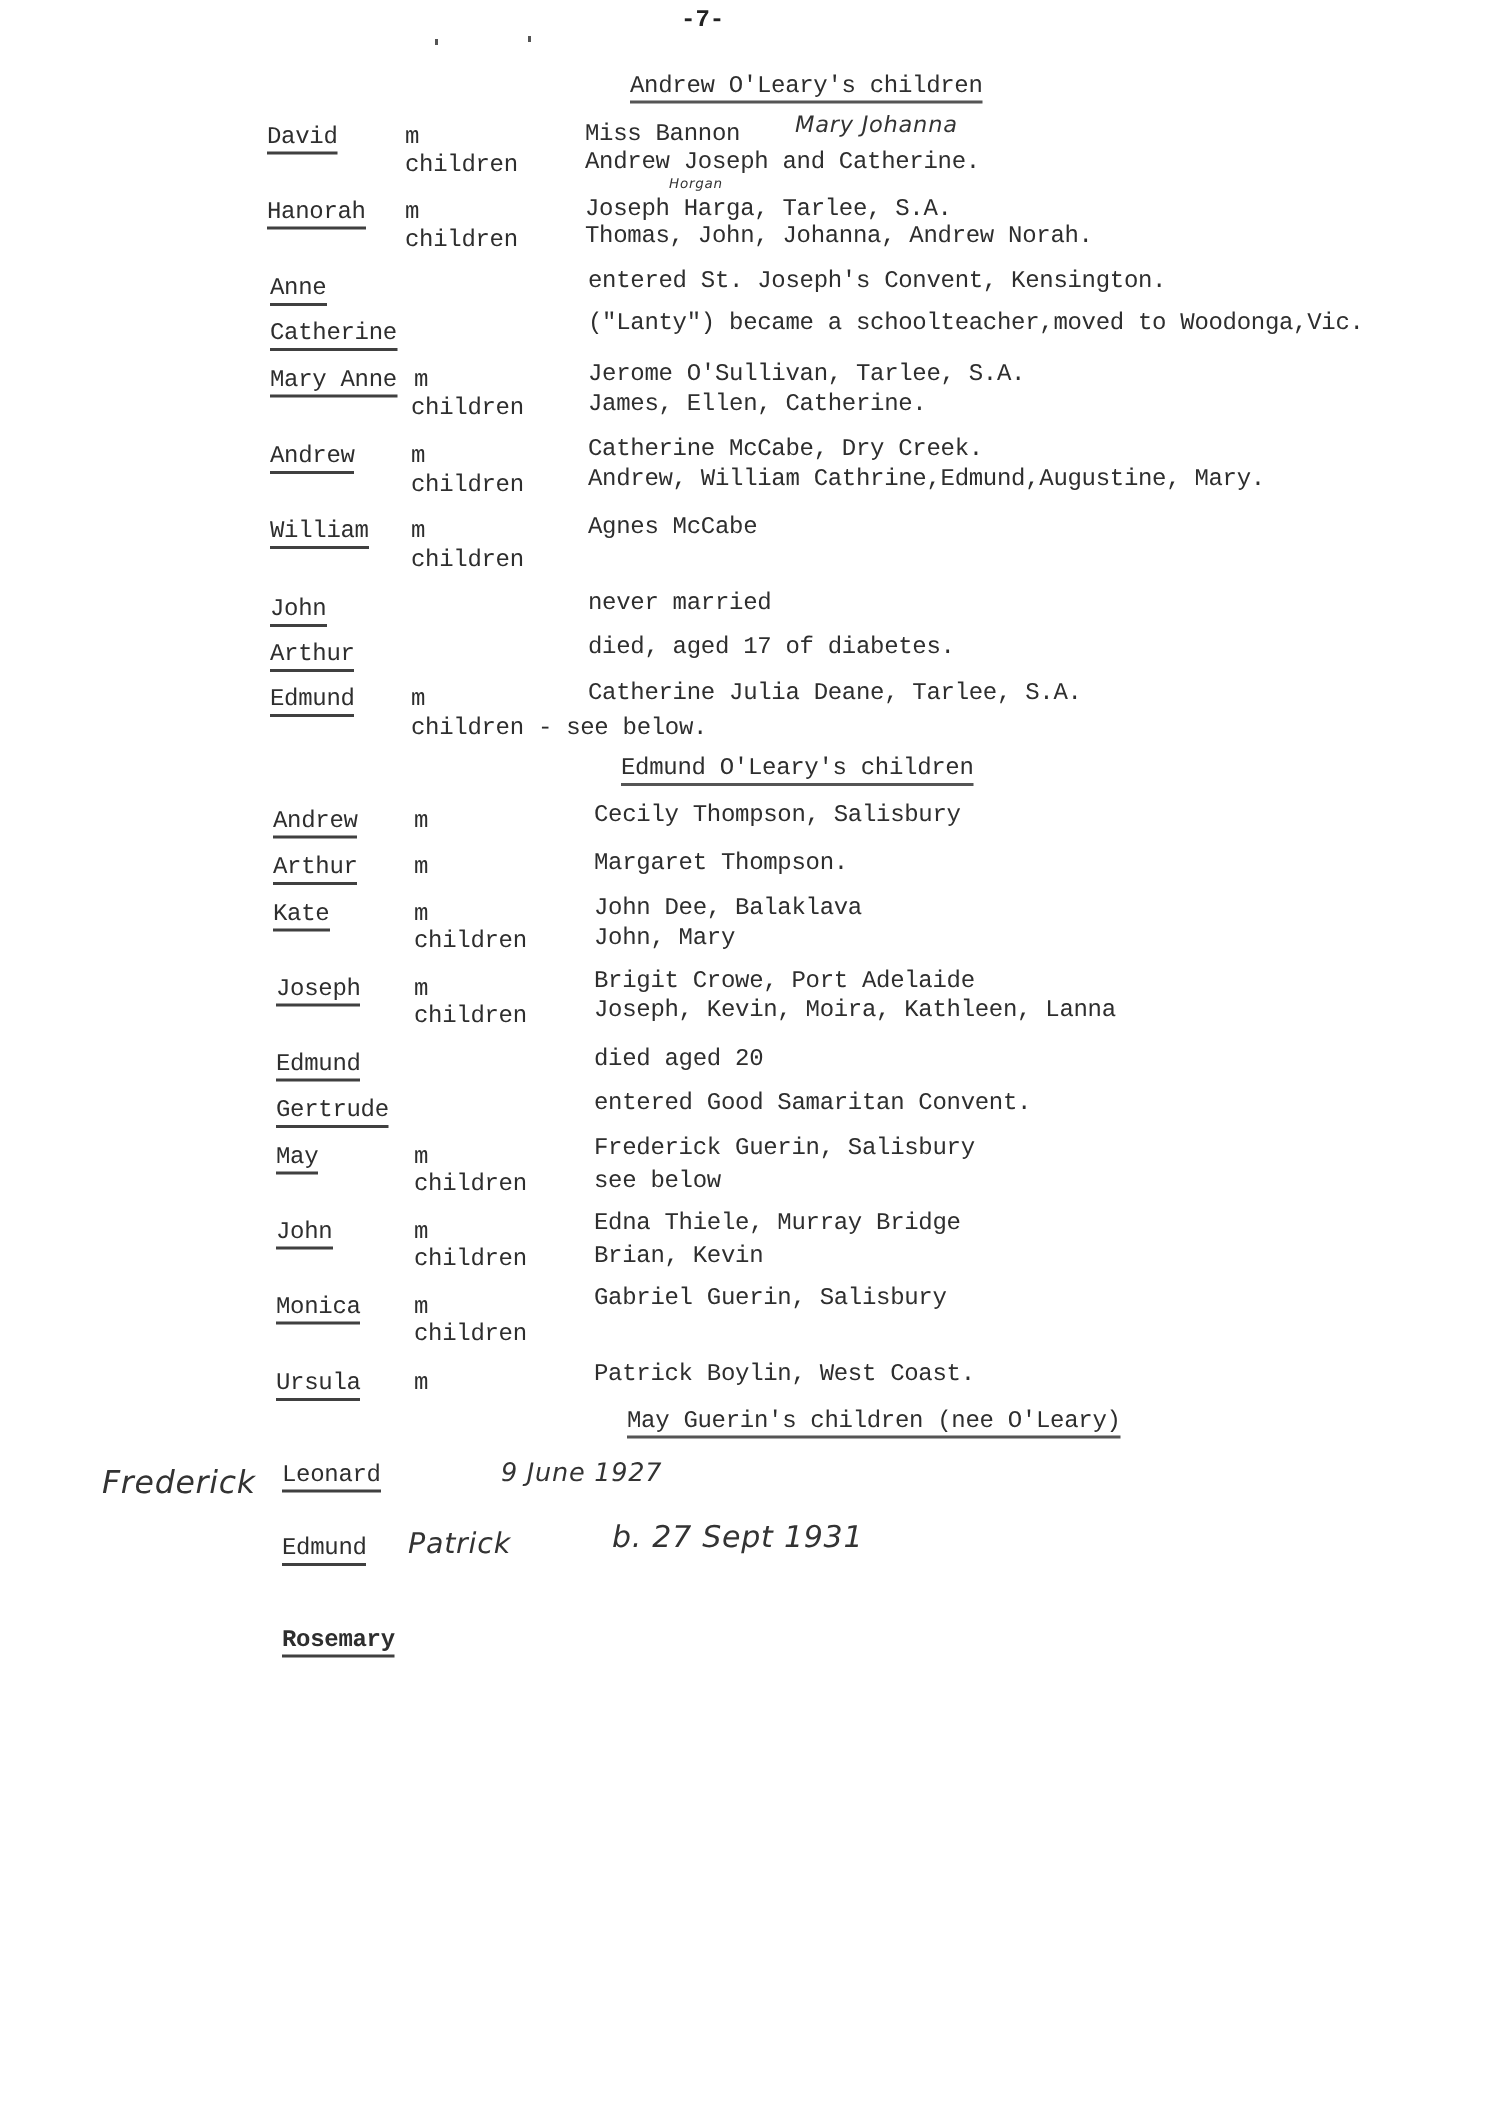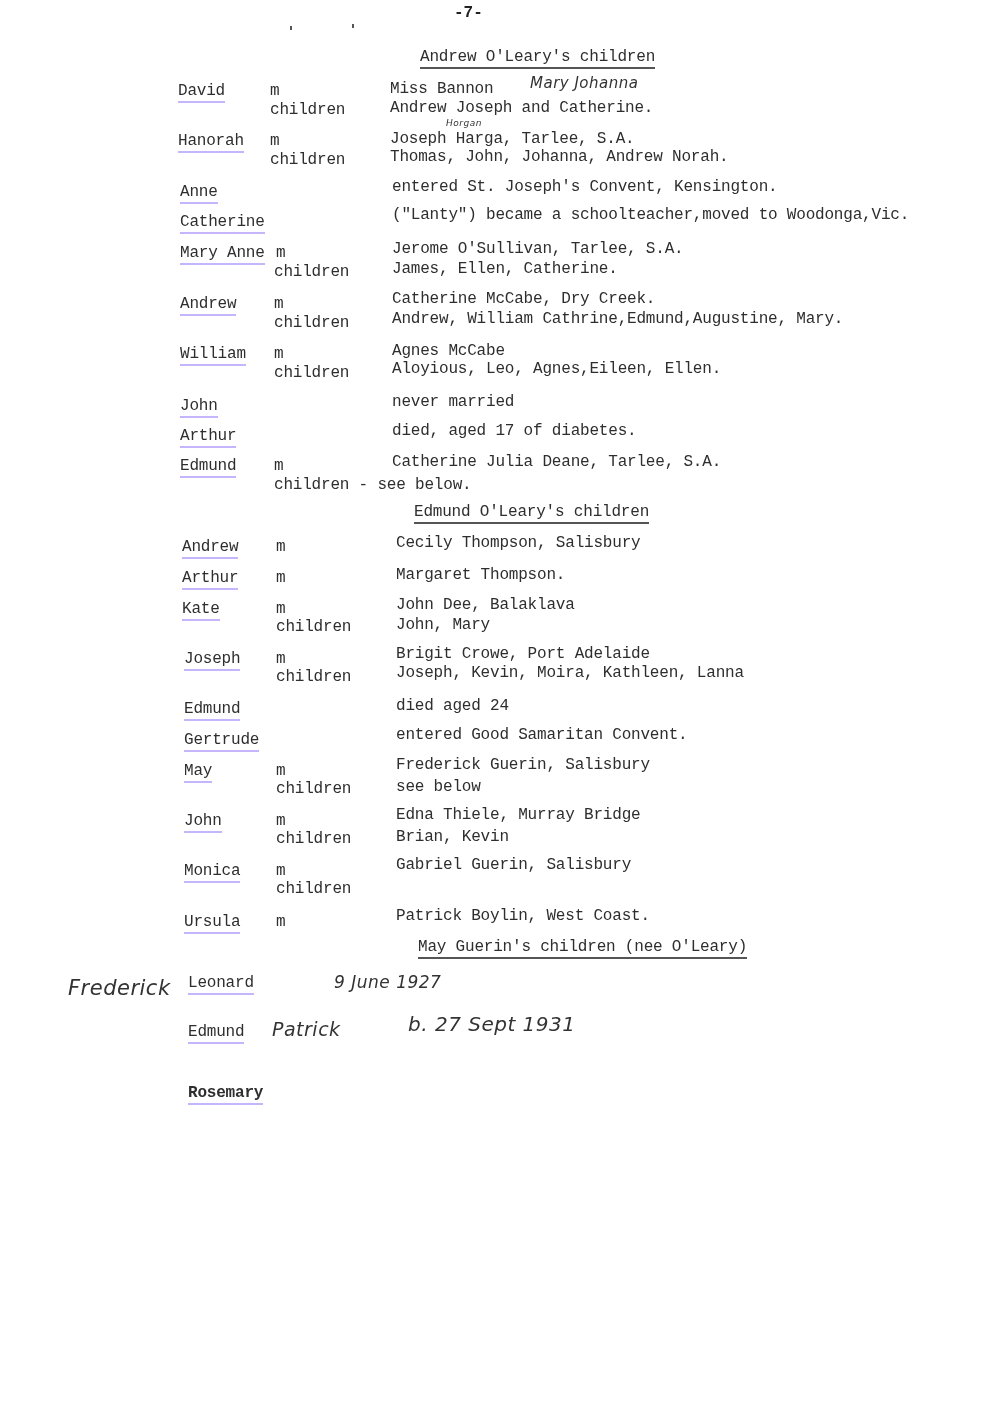--- a/index.html
+++ b/index.html
@@ -1,19 +1,19 @@
 <!DOCTYPE html>
 <html><head>
   <meta charset="utf-8">
   <style>
     html, body { margin: 0; padding: 0; background: #ffffff; }
     body { width: 1000px; height: 1413px; position: relative; overflow: hidden; }
     .page { position: absolute; left: 0; top: 0; width: 1000px; height: 1413px; background: #ffffff; }
     .t { position: absolute; font-family: "Liberation Mono", "DejaVu Sans Mono", monospace; font-size: 16px; color: #2e2e2e; white-space: nowrap; line-height: 18px; letter-spacing: -0.2px; }
-    .name { border-bottom: 2px solid #c4b5fd; padding-bottom: 1px; }
+    .name { border-bottom: 2px solid #404040; padding-bottom: 1px; }
     .head { border-bottom: 2px solid #555; padding-bottom: 1px; }
     .hw { position: absolute; font-family: "DejaVu Sans", sans-serif; color: #333; white-space: nowrap; font-style: italic; letter-spacing: 0.5px; }
     .pagenum { position: absolute; left: 454px; top: 4px; font-family: "Liberation Mono", monospace; font-size: 16px; font-weight: bold; color: #222; }
     .speck { position: absolute; width: 2px; height: 4px; background: #555; }
   </style>
 </head>
 <body>
 
 <div class="page">
 
@@ -52,21 +52,20 @@
   <div class="t name" style="left:180px;top:295px;">Andrew</div>
   <div class="t" style="left:274px;top:295px;">m</div>
   <div class="t" style="left:392px;top:290px;">Catherine McCabe, Dry Creek.</div>
   <div class="t" style="left:274px;top:314px;">children</div>
   <div class="t" style="left:392px;top:310px;">Andrew, William Cathrine,Edmund,Augustine, Mary.</div>
 
   <div class="t name" style="left:180px;top:345px;">William</div>
   <div class="t" style="left:274px;top:345px;">m</div>
   <div class="t" style="left:392px;top:342px;">Agnes McCabe</div>
   <div class="t" style="left:274px;top:364px;">children</div>
-  <div class="t" style="left:392px;top:360px;">Aloyious, Leo, Agnes,Eileen, Ellen.</div>
 
   <div class="t name" style="left:180px;top:397px;">John</div>
   <div class="t" style="left:392px;top:393px;">never married</div>
 
   <div class="t name" style="left:180px;top:427px;">Arthur</div>
   <div class="t" style="left:392px;top:422px;">died, aged 17 of diabetes.</div>
 
   <div class="t name" style="left:180px;top:457px;">Edmund</div>
   <div class="t" style="left:274px;top:457px;">m</div>
   <div class="t" style="left:392px;top:453px;">Catherine Julia Deane, Tarlee, S.A.</div>
@@ -88,21 +87,21 @@
   <div class="t" style="left:276px;top:618px;">children</div>
   <div class="t" style="left:396px;top:616px;">John, Mary</div>
 
   <div class="t name" style="left:184px;top:650px;">Joseph</div>
   <div class="t" style="left:276px;top:650px;">m</div>
   <div class="t" style="left:396px;top:645px;">Brigit Crowe, Port Adelaide</div>
   <div class="t" style="left:276px;top:668px;">children</div>
   <div class="t" style="left:396px;top:664px;">Joseph, Kevin, Moira, Kathleen, Lanna</div>
 
   <div class="t name" style="left:184px;top:700px;">Edmund</div>
-  <div class="t" style="left:396px;top:697px;">died aged 24</div>
+  <div class="t" style="left:396px;top:697px;">died aged 20</div>
 
   <div class="t name" style="left:184px;top:731px;">Gertrude</div>
   <div class="t" style="left:396px;top:726px;">entered Good Samaritan Convent.</div>
 
   <div class="t name" style="left:184px;top:762px;">May</div>
   <div class="t" style="left:276px;top:762px;">m</div>
   <div class="t" style="left:396px;top:756px;">Frederick Guerin, Salisbury</div>
   <div class="t" style="left:276px;top:780px;">children</div>
   <div class="t" style="left:396px;top:778px;">see below</div>
 

